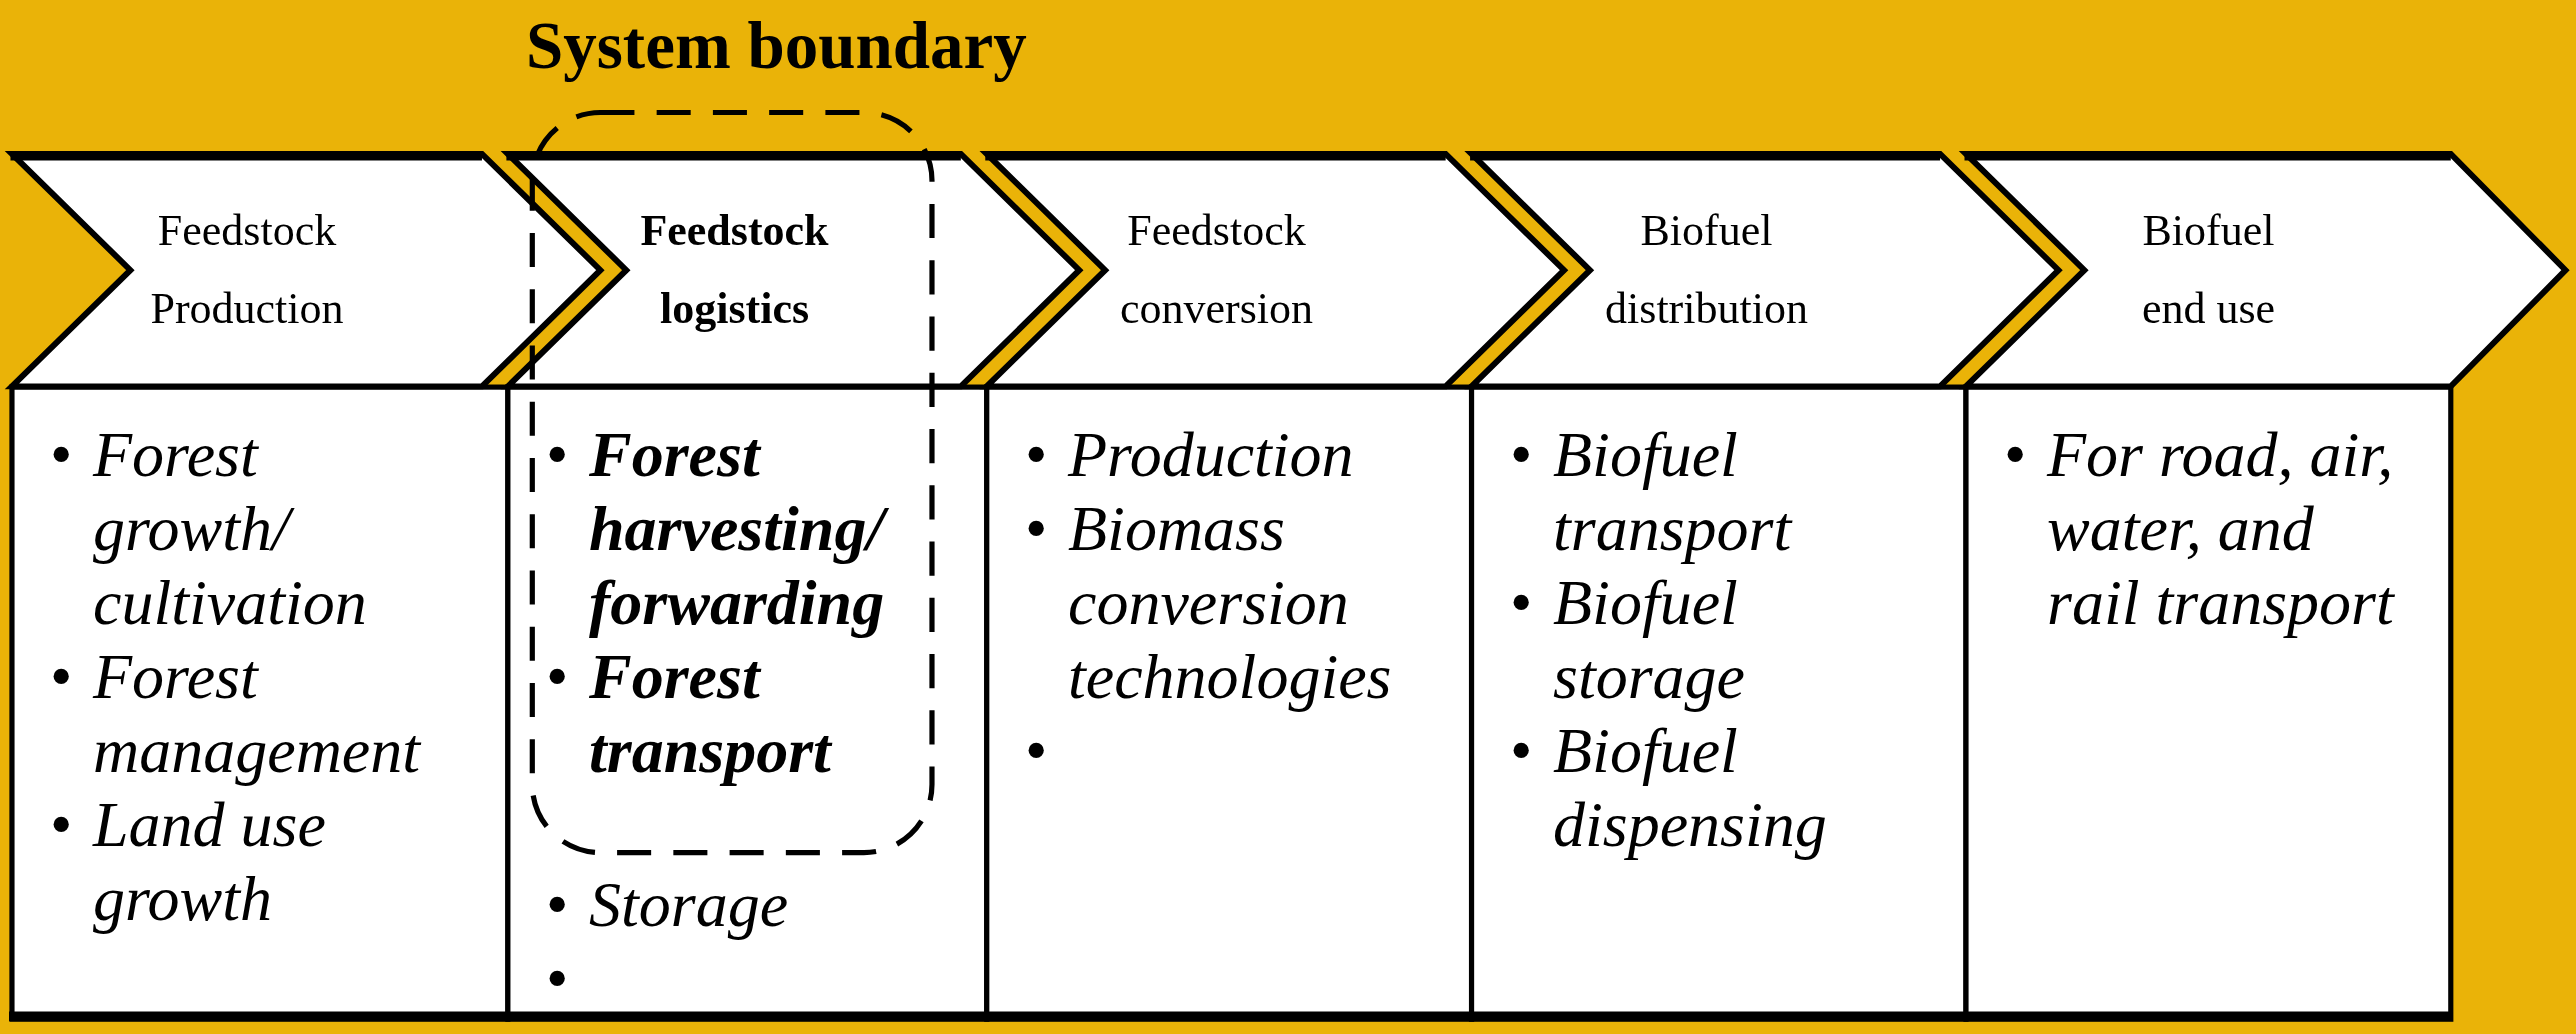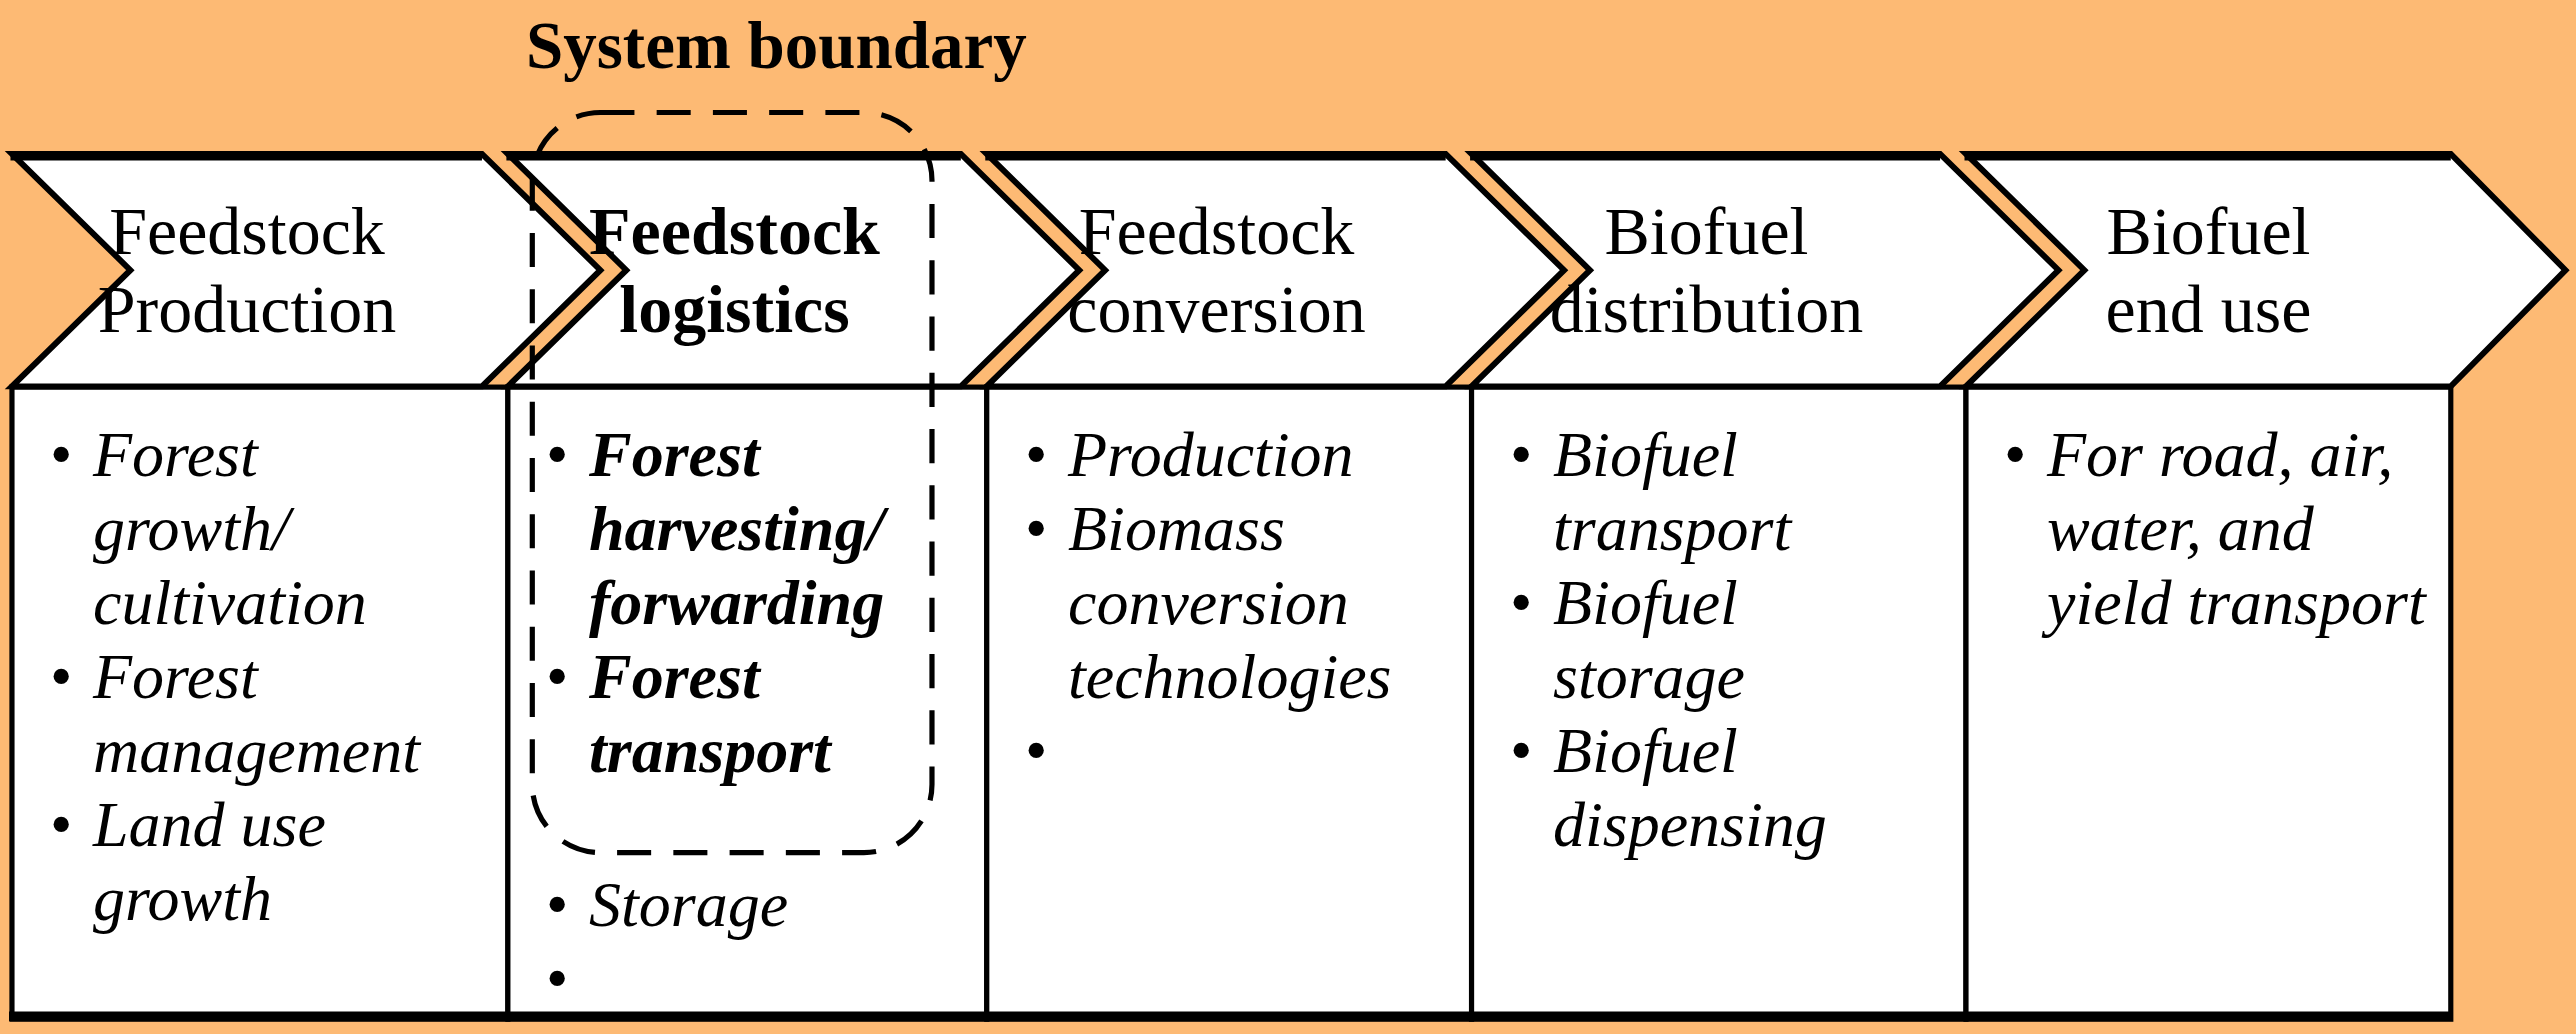--- a/index.html
+++ b/index.html
@@ -4,21 +4,21 @@
 <style>
   html, body {
     margin: 0;
     padding: 0;
     background: #ffffff;
   }
   .canvas {
     position: relative;
     width: 2576px;
     height: 1034px;
-    background: #fdba74;
+    background: #eab308;
     color: #000000;
     font-family: "Liberation Serif", "DejaVu Serif", serif;
     overflow: hidden;
   }
   .shape-layer {
     position: absolute;
     left: 0;
     top: 0;
     width: 2576px;
     height: 1034px;
@@ -35,21 +35,21 @@
     white-space: nowrap;
   }
   .chev-label {
     position: absolute;
     top: 154px;
     height: 232px;
     display: flex;
     align-items: center;
     justify-content: center;
     text-align: center;
-    font-size: 68px;
+    font-size: 44px;
     line-height: 78px;
     white-space: pre-line;
   }
   .chev-label.emph { font-weight: bold; }
   .chev-1 { left: 12px;   width: 470px; }
   .chev-2 { left: 508px;  width: 453px; }
   .chev-3 { left: 987px; width: 459px; }
   .chev-4 { left: 1472px; width: 469px; }
   .chev-5 { left: 1966px; width: 485px; }
 
@@ -192,18 +192,18 @@
       <span class="item-text">Biofuel
 dispensing</span>
     </div>
   </div>
 
   <div class="box-content box-5">
     <div class="item">
       <span class="bullet">•</span>
       <span class="item-text">For road, air,
 water, and
-yield transport</span>
+rail transport</span>
     </div>
   </div>
 
 </div>
 
 
 </body></html>

